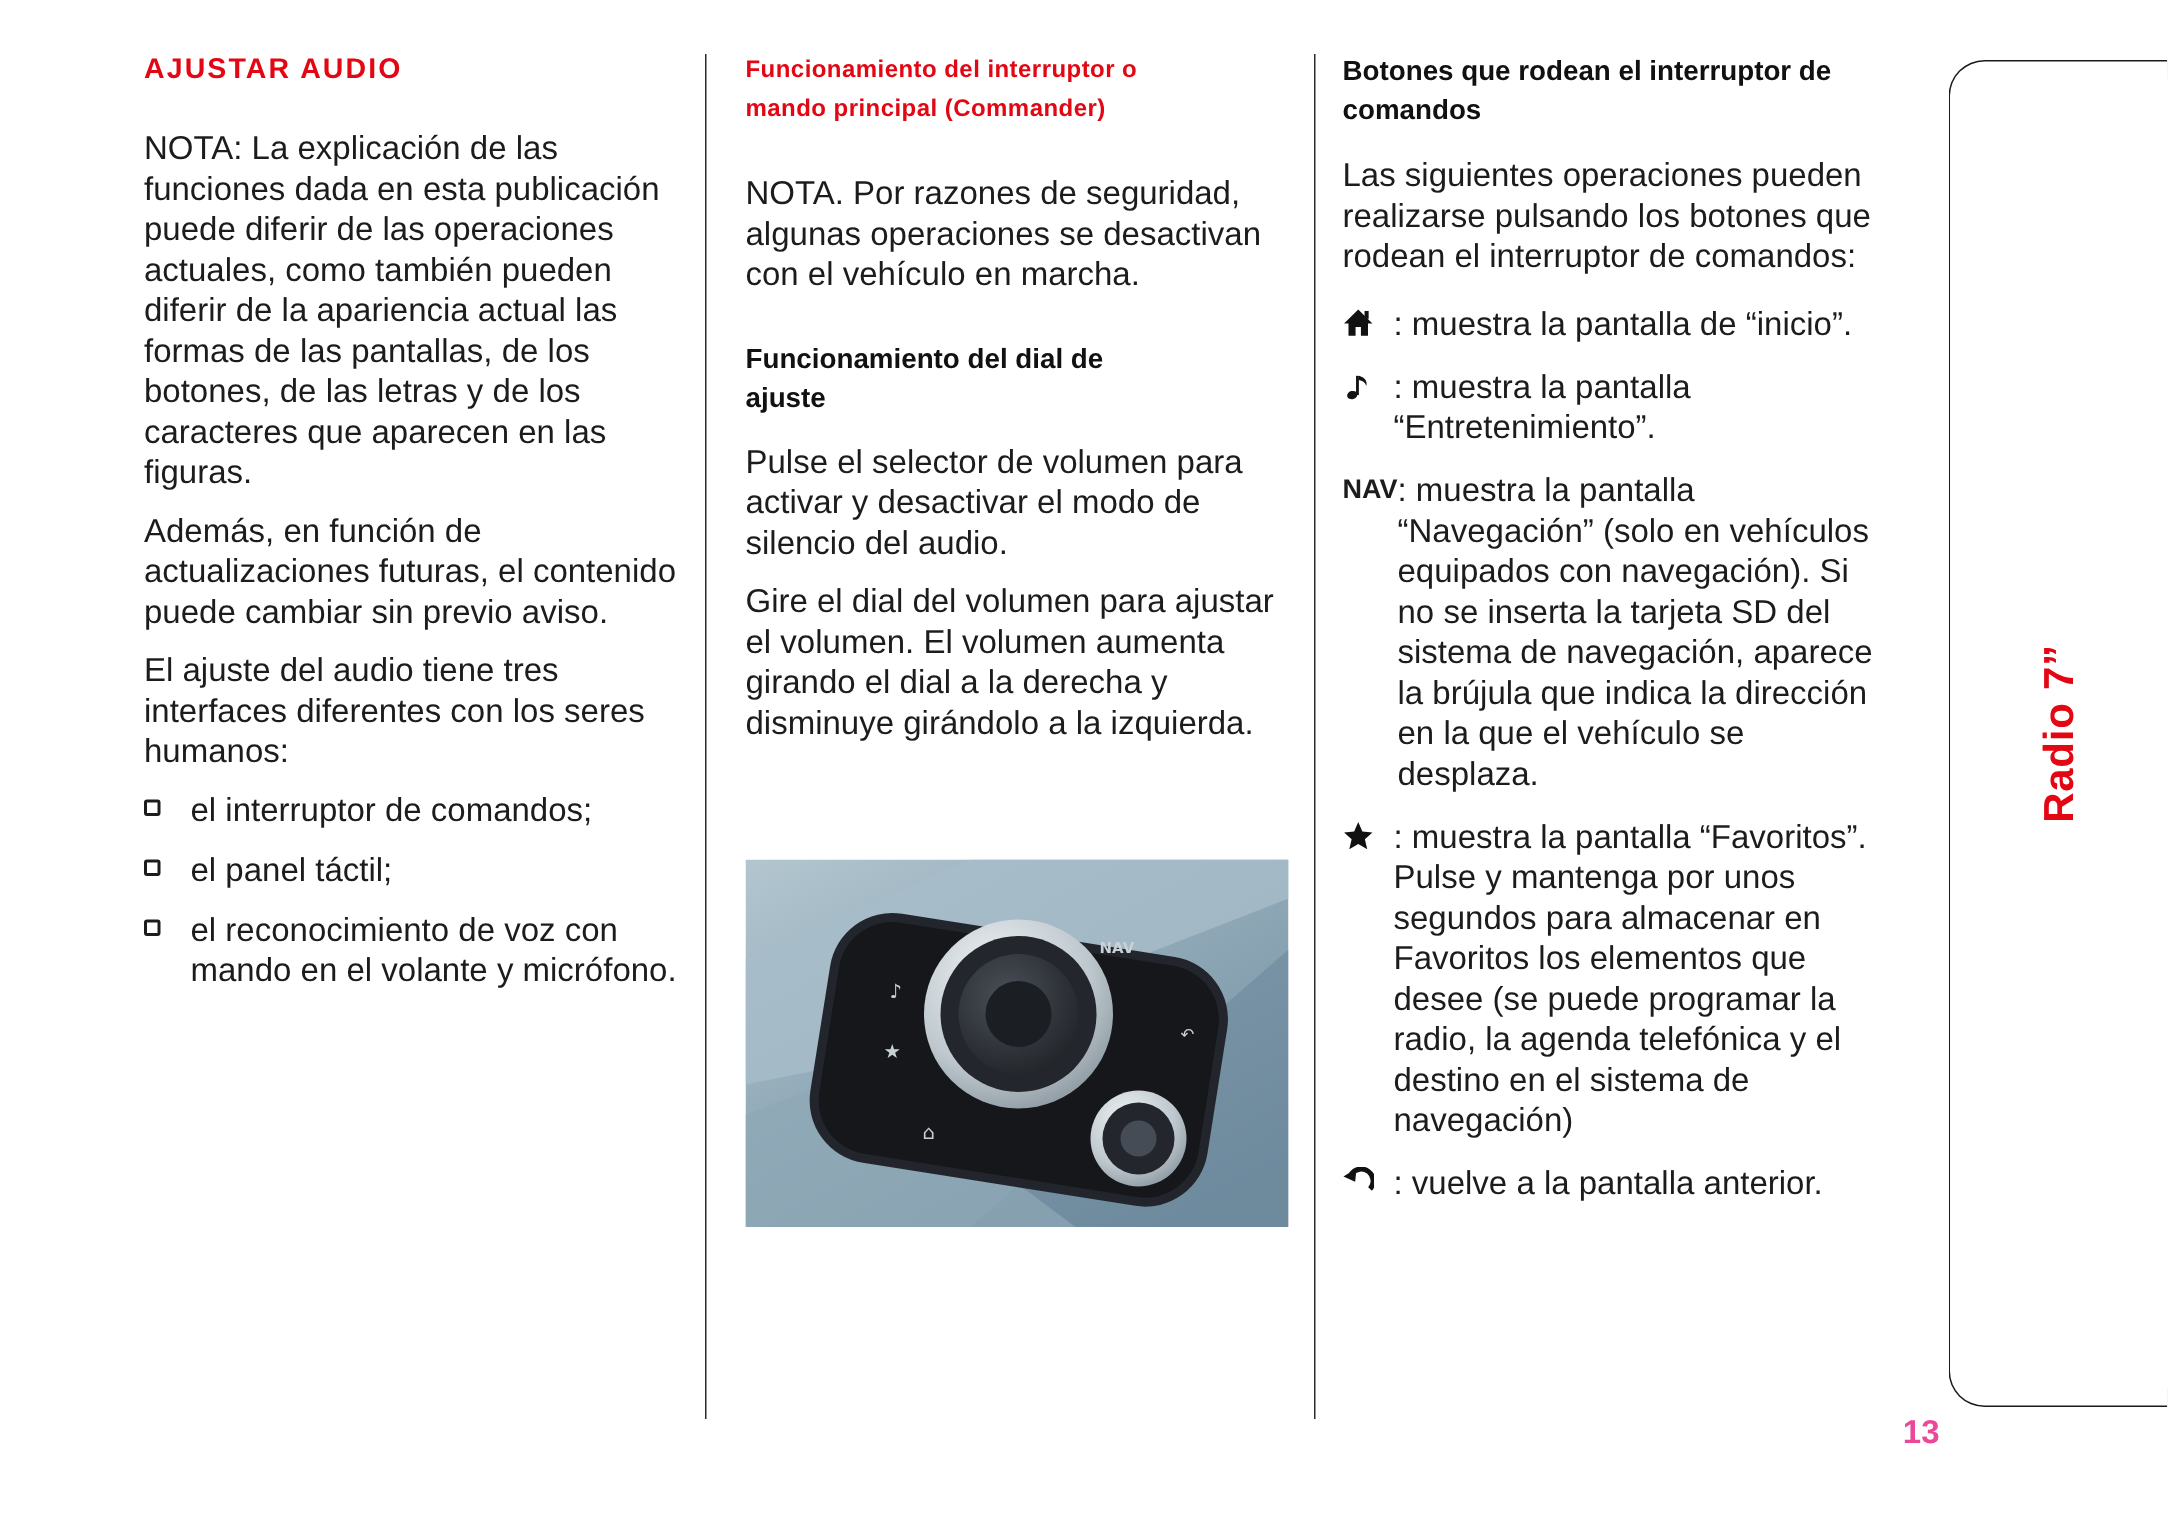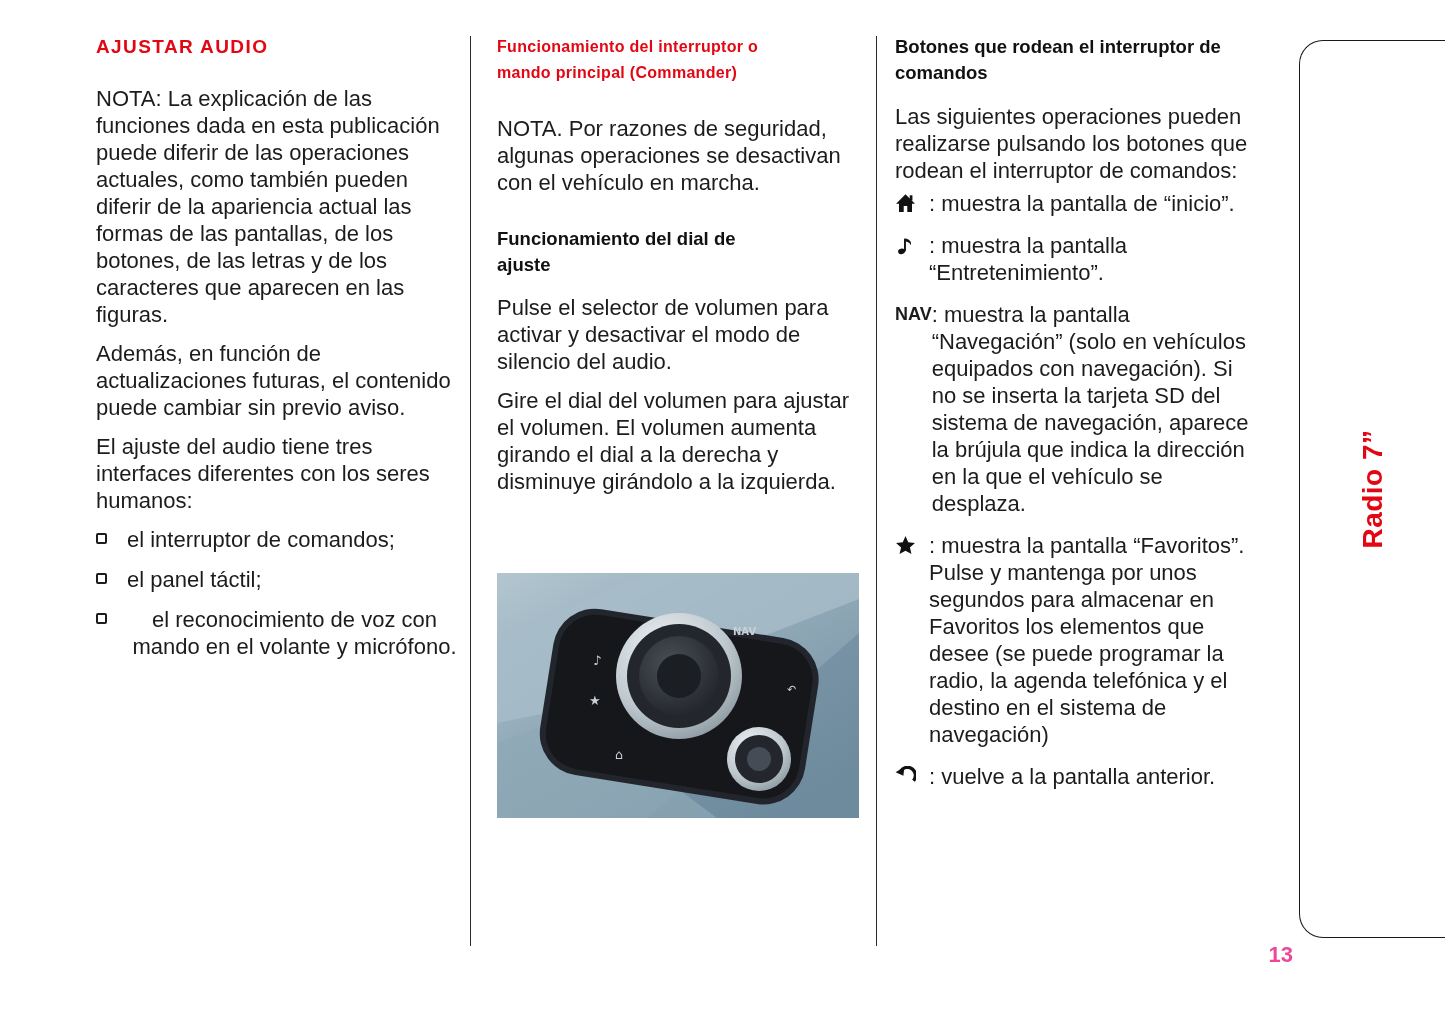--- a/index.html
+++ b/index.html
@@ -24,23 +24,23 @@
     color:#e30613; margin:2px 0 27px 0;
   }
   .h-red {
     font-size:16px; font-weight:bold; line-height:26px;
     color:#e30613; width:300px; margin:0 0 29px 0; letter-spacing:0.3px;
   }
   .h-black { font-size:18.5px; font-weight:bold; line-height:26px; color:#111; }
   .sub     { width:260px; margin:0 0 16px 0; }
   .head3   { width:345px; margin:0 0 17px 0; }
   .note    { margin-bottom:30px; }
-  .intro   { margin-bottom:6px; }
-
-  .bullets { list-style:none; margin-top:6px;text-align:center; }
+  .intro   { margin-bottom:18px; }
+
+  .bullets { list-style:none; margin-top:6px; }
   .bullet-item { display:flex; margin-bottom:13px; }
   .bullet-cell { width:31px; flex:none; padding-top:7px; }
   .bullet-square {
     display:block; width:11px; height:11px;
     border:2px solid #1c1c1c; border-radius:2px;
   }
 
   .icon-item { display:flex; margin-bottom:15px; }
   .icon-cell { width:34px; flex:none; padding-top:3px; }
   .icon-cell svg { display:block; }

